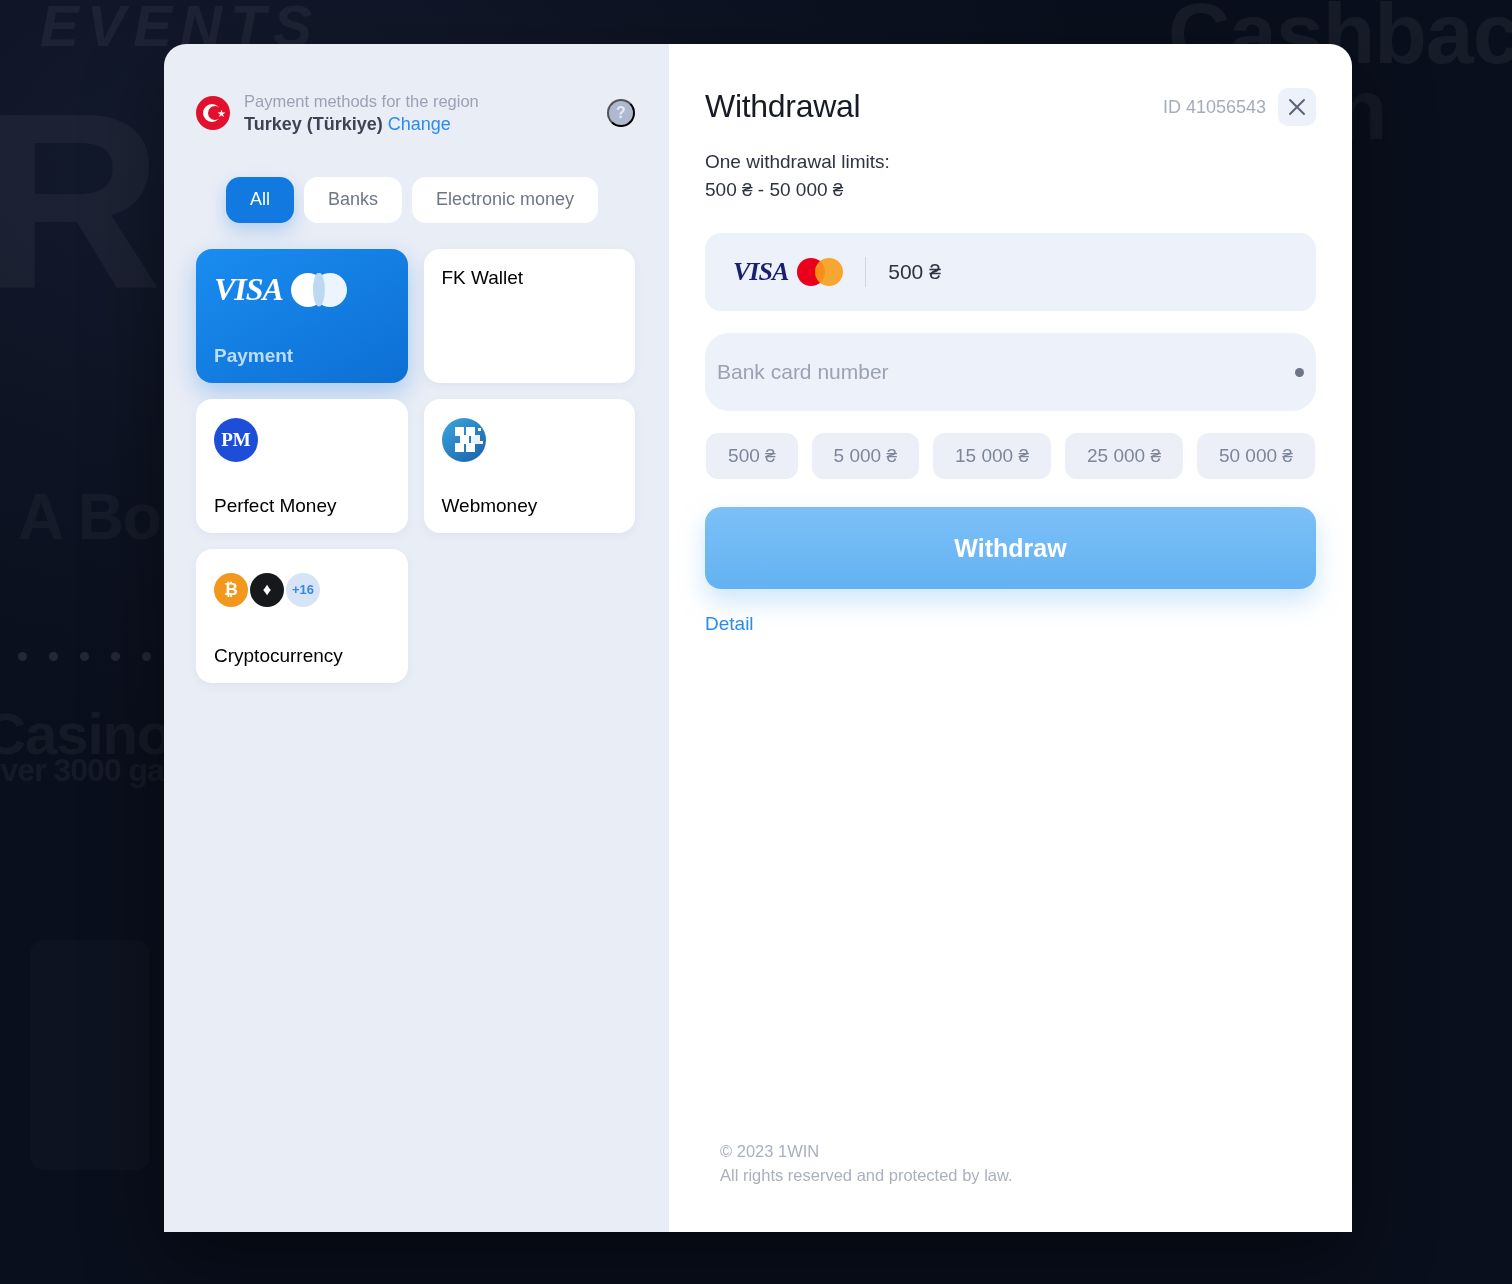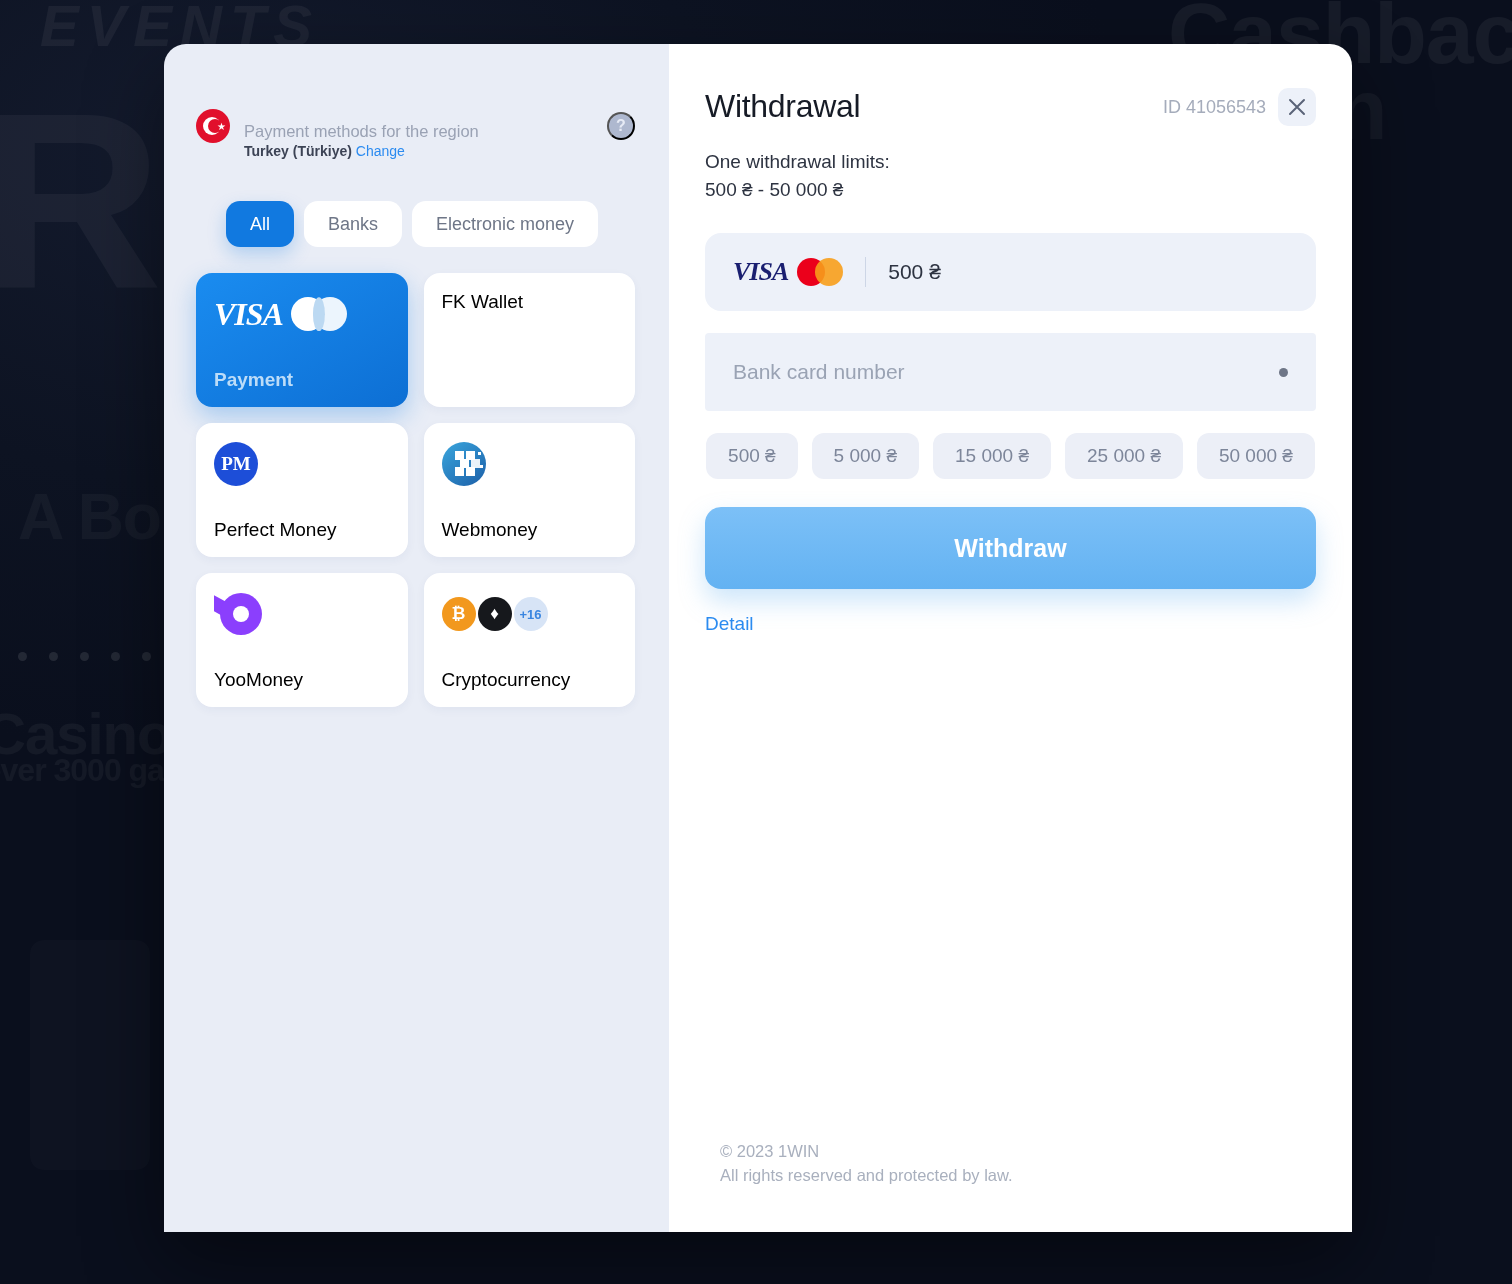--- a/index.html
+++ b/index.html
@@ -72,23 +72,23 @@
     background: #fff;
   }
   .flag .crescent::after {
     content: ""; position: absolute; left: 5px; top: 2px;
     width: 14px; height: 14px; border-radius: 50%; background: #e1102c;
   }
   .flag .star {
     position: absolute; left: 21px; top: 13px;
     color: #fff; font-size: 10px; line-height: 10px;
   }
-  .region-text { flex: 1 1 auto; line-height: 1.35; margin-top: 30px; }
+  .region-text { flex: 1 1 auto; line-height: 1.35; }
   .region-label { font-size: 16.5px; color: #9aa2b4; }
-  .region-name { font-size: 14px; color: #3c4355; font-weight: 700; }
+  .region-name { font-size: 18px; color: #3c4355; font-weight: 700; }
   .region-change { color: #2b8bf0; font-weight: 500; cursor: pointer; }
   .help-btn {
     width: 28px; height: 28px; border-radius: 50%;
     background: #aeb8cf; color: #e7ebf5;
     display: flex; align-items: center; justify-content: center;
     font-size: 16px; font-weight: 700; flex: 0 0 auto; cursor: pointer;
   }
 
   .filters { display: flex; gap: 10px; margin-top: 40px; padding-left: 30px; }
   .chip-filter {
@@ -187,22 +187,22 @@
   .field-value { font-size: 21px; color: #2d3341; }
   .visa-word-blue {
     font-family: "Liberation Serif", serif; font-style: italic; font-weight: 700;
     font-size: 26px; letter-spacing: -1px; color: #1a1f71;
   }
   .mc-color { position: relative; width: 46px; height: 28px; margin-left: 9px; }
   .mc-color i { position: absolute; top: 0; width: 28px; height: 28px; border-radius: 50%; display:block; }
   .mc-color i.l { left: 0; background: #eb001b; }
   .mc-color i.r { left: 18px; background: #f79e1b; opacity:.9; }
 
-  .input-row { margin-top: 22px; height: 78px; border-radius: 4px; background: #edf1f9;
-               display: flex; align-items: center; padding: 0 28px; }
+  .input-row { margin-top: 22px; height: 78px; border-radius: 24px; background: #edf1f9;
+               display: flex; align-items: center; padding: 0 12px; }
   .input-row input {
     flex: 1 1 auto; border: none; outline: none; background: transparent;
     font-size: 21px; color: #2d3341; font-family: "Liberation Sans", sans-serif;
   }
   .input-row input::placeholder { color: #9aa3b4; }
   .dot-ind { width: 9px; height: 9px; border-radius: 50%; background: #6e7687; flex: 0 0 auto; }
 
   .amounts { margin-top: 22px; display: flex; flex-wrap: wrap; gap: 14px; justify-content: center; }
   .amount-chip {
     height: 46px; padding: 0 22px; border-radius: 12px; background: #eceff7;
@@ -299,29 +299,20 @@
         <div class="method-label">Perfect Money</div>
       </div>
 
       <div class="method">
         <div class="method-logo">
           <span class="wm-logo"></span>
         </div>
         <div class="method-label">Webmoney</div>
       </div>
 
-      <div class="method">
-        <div class="method-logo">
-          <span class="yoo-logo">
-              <span class="tick"></span>
-              <span class="ring"></span>
-            </span>
-        </div>
-        <div class="method-label">YooMoney</div>
-      </div>
 
       <div class="method">
         <div class="method-logo crypto-row">
           <span class="c-btc">₿</span>
           <span class="c-eth">♦</span>
           <span class="c-more">+16</span>
         </div>
         <div class="method-label">Cryptocurrency</div>
       </div>
 

